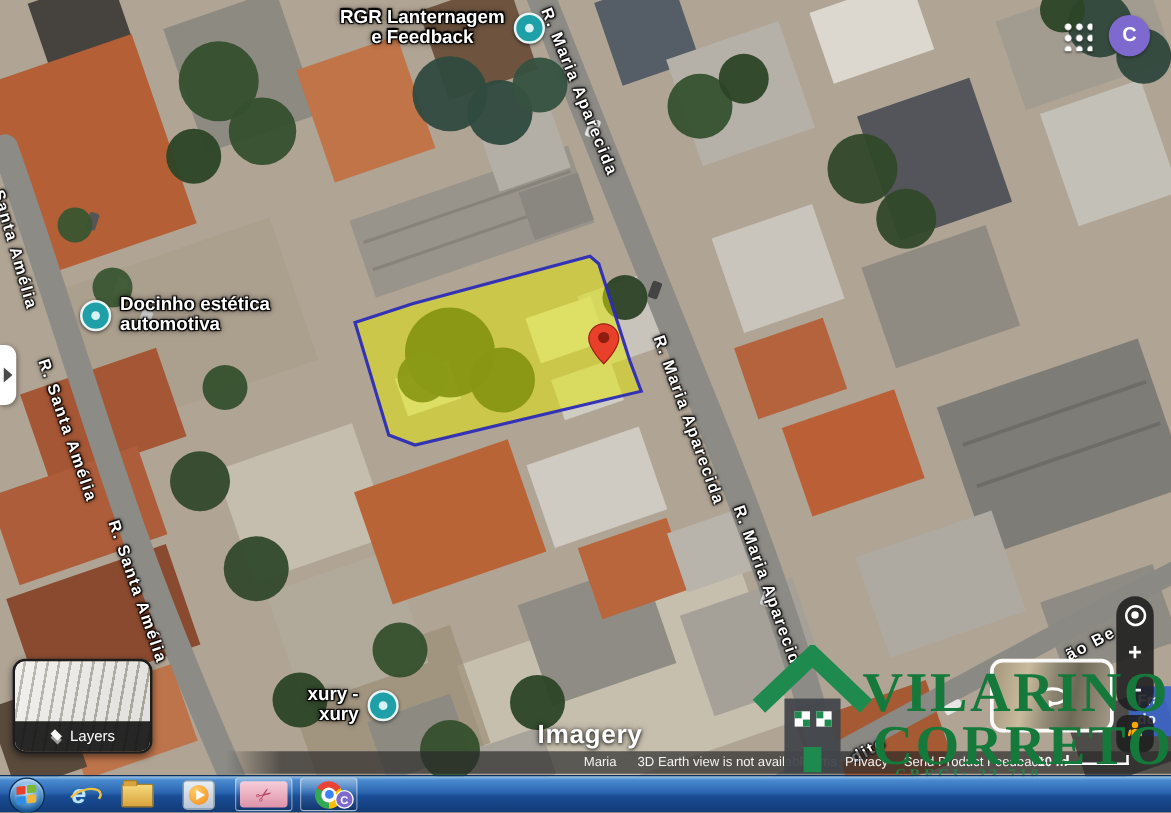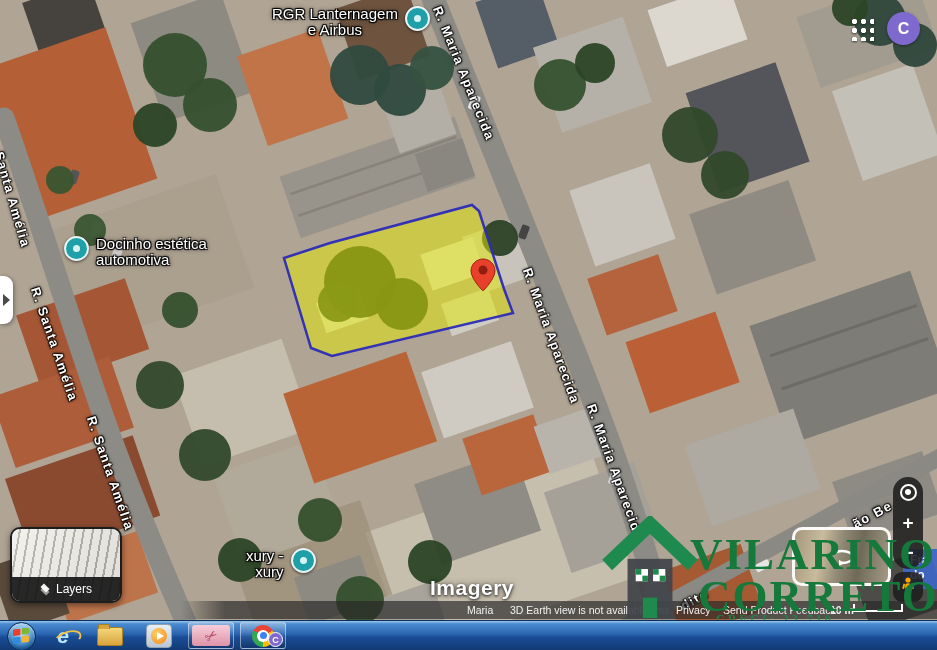--- a/index.html
+++ b/index.html
@@ -5,22 +5,22 @@
   html,body{margin:0;padding:0;}
   body{width:937px;height:650px;position:relative;overflow:hidden;
        font-family:"Liberation Sans",sans-serif;background:#b3a796;}
   .abs{position:absolute;}
 
   
   .street{position:absolute;color:#fff;font-size:13px;font-weight:bold;letter-spacing:1.5px;
     white-space:nowrap;transform-origin:0 0;z-index:5;pointer-events:none;
     text-shadow:-1px -1px 1px rgba(0,0,0,.75),1px -1px 1px rgba(0,0,0,.75),
                 -1px 1px 1px rgba(0,0,0,.75),1px 1px 1px rgba(0,0,0,.75),0 0 4px #000;}
-  .poi{position:absolute;display:flex;align-items:flex-start;gap:7px;z-index:6;color:#fff;
-    font-size:15px;font-weight:normal;
+  .poi{position:absolute;display:flex;align-items:center;gap:7px;z-index:6;color:#fff;
+    font-size:15px;font-weight:bold;
     text-shadow:-1px -1px 1px #000,1px -1px 1px #000,-1px 1px 1px #000,1px 1px 1px #000,0 0 5px #000;}
   .poi .lines{line-height:16px;}
   .poi-dot{width:21px;height:21px;border-radius:50%;background:#1fa0a8;border:2px solid #e9f5f5;
     box-shadow:0 1px 3px rgba(0,0,0,.6);position:relative;flex:0 0 auto;}
   .poi-dot::after{content:"";position:absolute;left:7px;top:7px;width:7px;height:7px;border-radius:50%;
     background:#d7f2f2;}
 
   .blue-label{position:absolute;left:903px;top:549px;width:46px;height:40px;background:#3d66c7;
     opacity:.93;border-radius:4px;z-index:6;color:#fff;font-size:12px;font-weight:bold;
     padding:4px 0 0 7px;box-sizing:border-box;line-height:15px;}
@@ -242,21 +242,21 @@
 <div class="street" style="left:598px;top:402px;transform:rotate(70deg)">R. Maria Aparecida</div>
 <div class="street" style="left:6px;top:150px;transform:rotate(74deg)">Santa Amélia</div>
 <div class="street" style="left:42px;top:285px;transform:rotate(71deg)">R. Santa Amélia</div>
 <div class="street" style="left:98px;top:414px;transform:rotate(71deg)">R. Santa Amélia</div>
 <div class="street" style="left:850px;top:518px;transform:rotate(-28deg)">ão Be</div>
 <div class="street" style="left:678px;top:600px;transform:rotate(-28deg)">dito</div>
 
 <div class="poi" style="left:272px;top:6px;">
   <div class="lines" style="text-align:center;">
     <div>RGR Lanternagem</div>
-    <div>e Airbus</div>
+    <div>e Feedback</div>
   </div>
   <span class="poi-dot"></span>
 </div>
 
 <div class="poi" style="left:64px;top:236px;">
   <span class="poi-dot"></span>
   <div class="lines" style="text-align:left;">
     <div>Docinho estética</div>
     <div>automotiva</div>
   </div>

